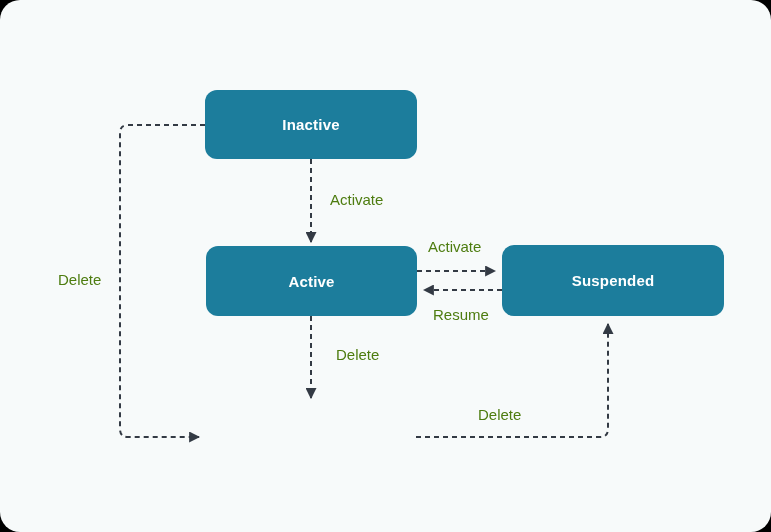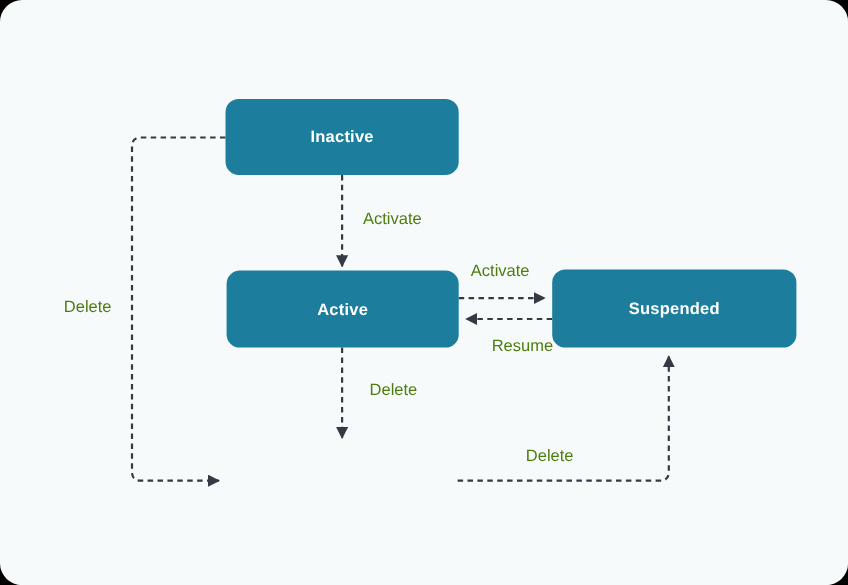--- a/index.html
+++ b/index.html
@@ -29,21 +29,21 @@
   .node-suspended { left: 502px; top: 245px; width: 222px; height: 71px; }
   .node-deleted   { left: 206px; top: 403px; width: 210px; height: 69px; }
   .edge-label {
     position: absolute;
     color: #4d7c0f;
     font-size: 15px;
     white-space: nowrap;
   }
   .lbl-activate      { left: 330px; top: 191px; }
   .lbl-suspend       { left: 428px; top: 238px; }
-  .lbl-resume        { left: 447px; top: 306px; }
+  .lbl-resume        { left: 433px; top: 306px; }
   .lbl-delete-mid    { left: 336px; top: 346px; }
   .lbl-delete-left   { left:  58px; top: 271px; }
   .lbl-delete-bottom { left: 478px; top: 406px; }
 </style>
 </head>
 <body>
 
 <div class="canvas">
 
   <svg class="edges-svg" viewBox="0 0 771 532" xmlns="http://www.w3.org/2000/svg">

